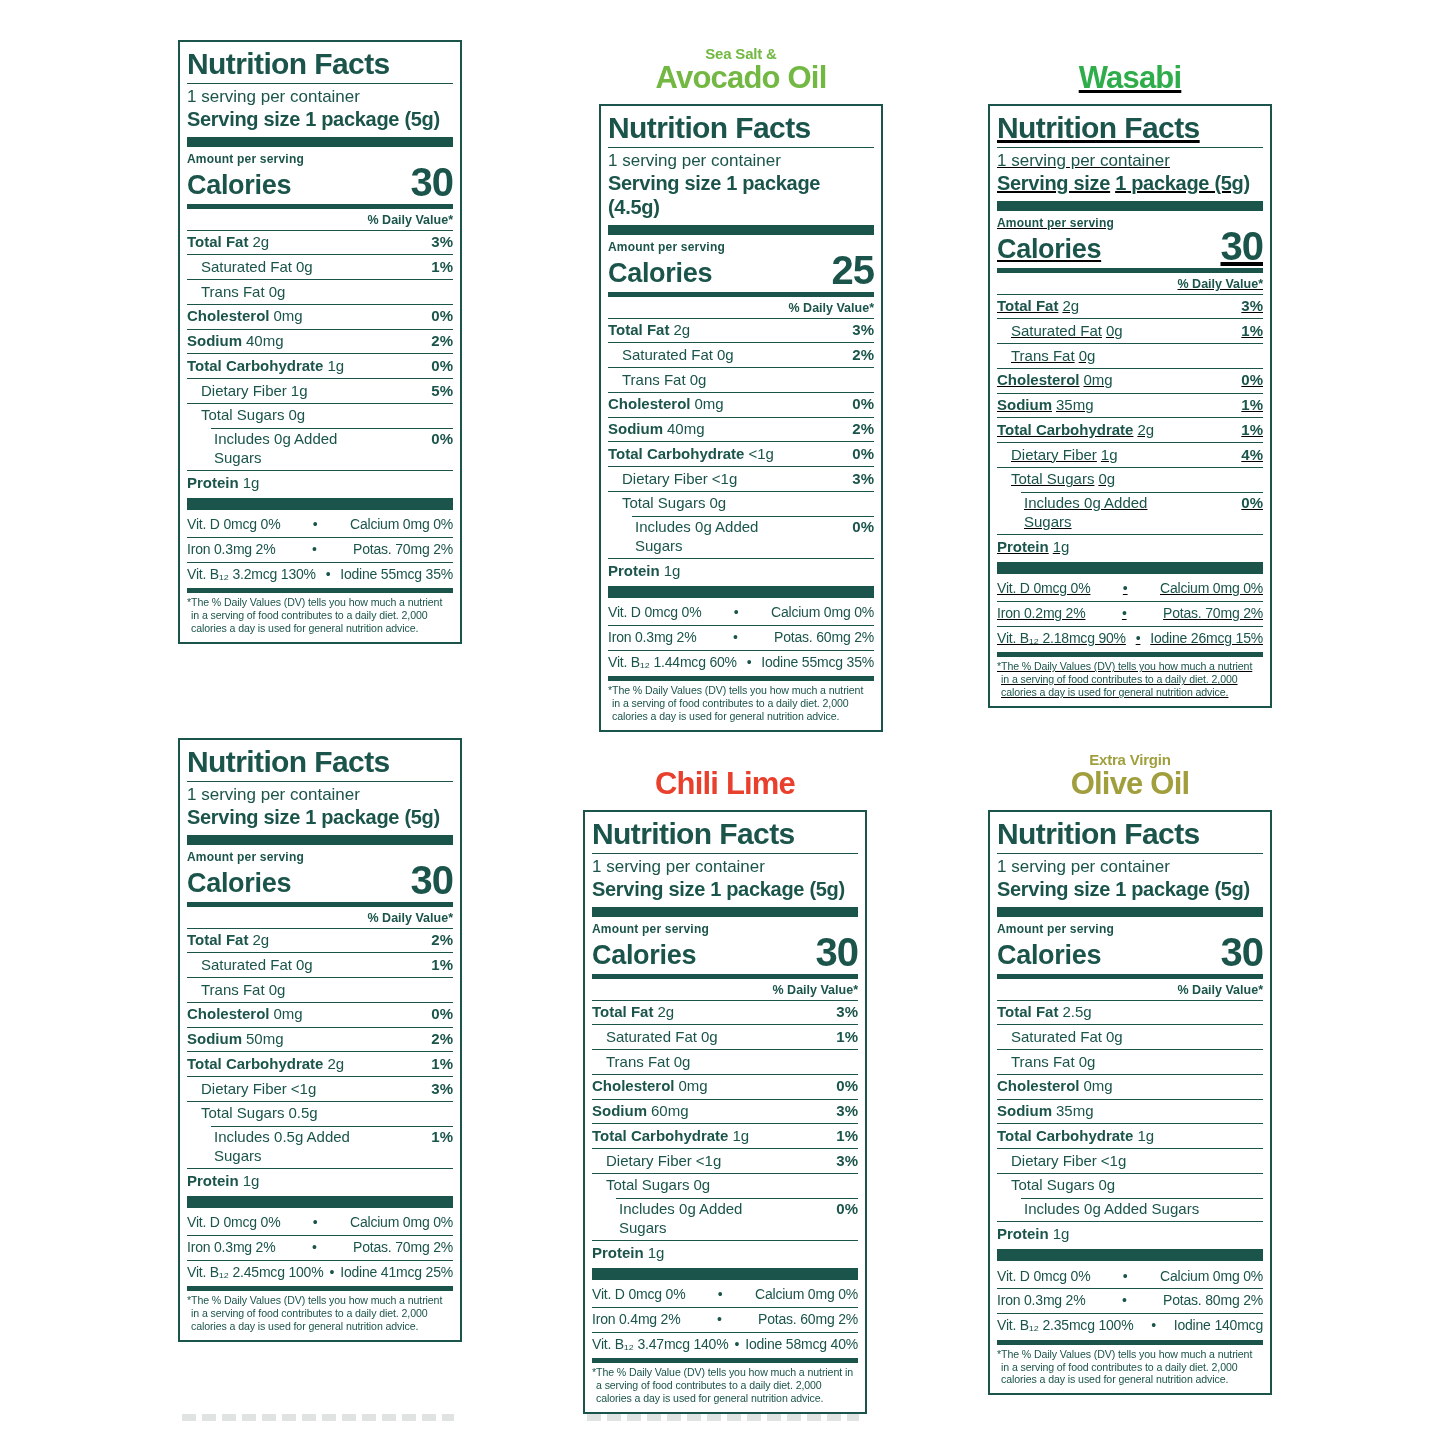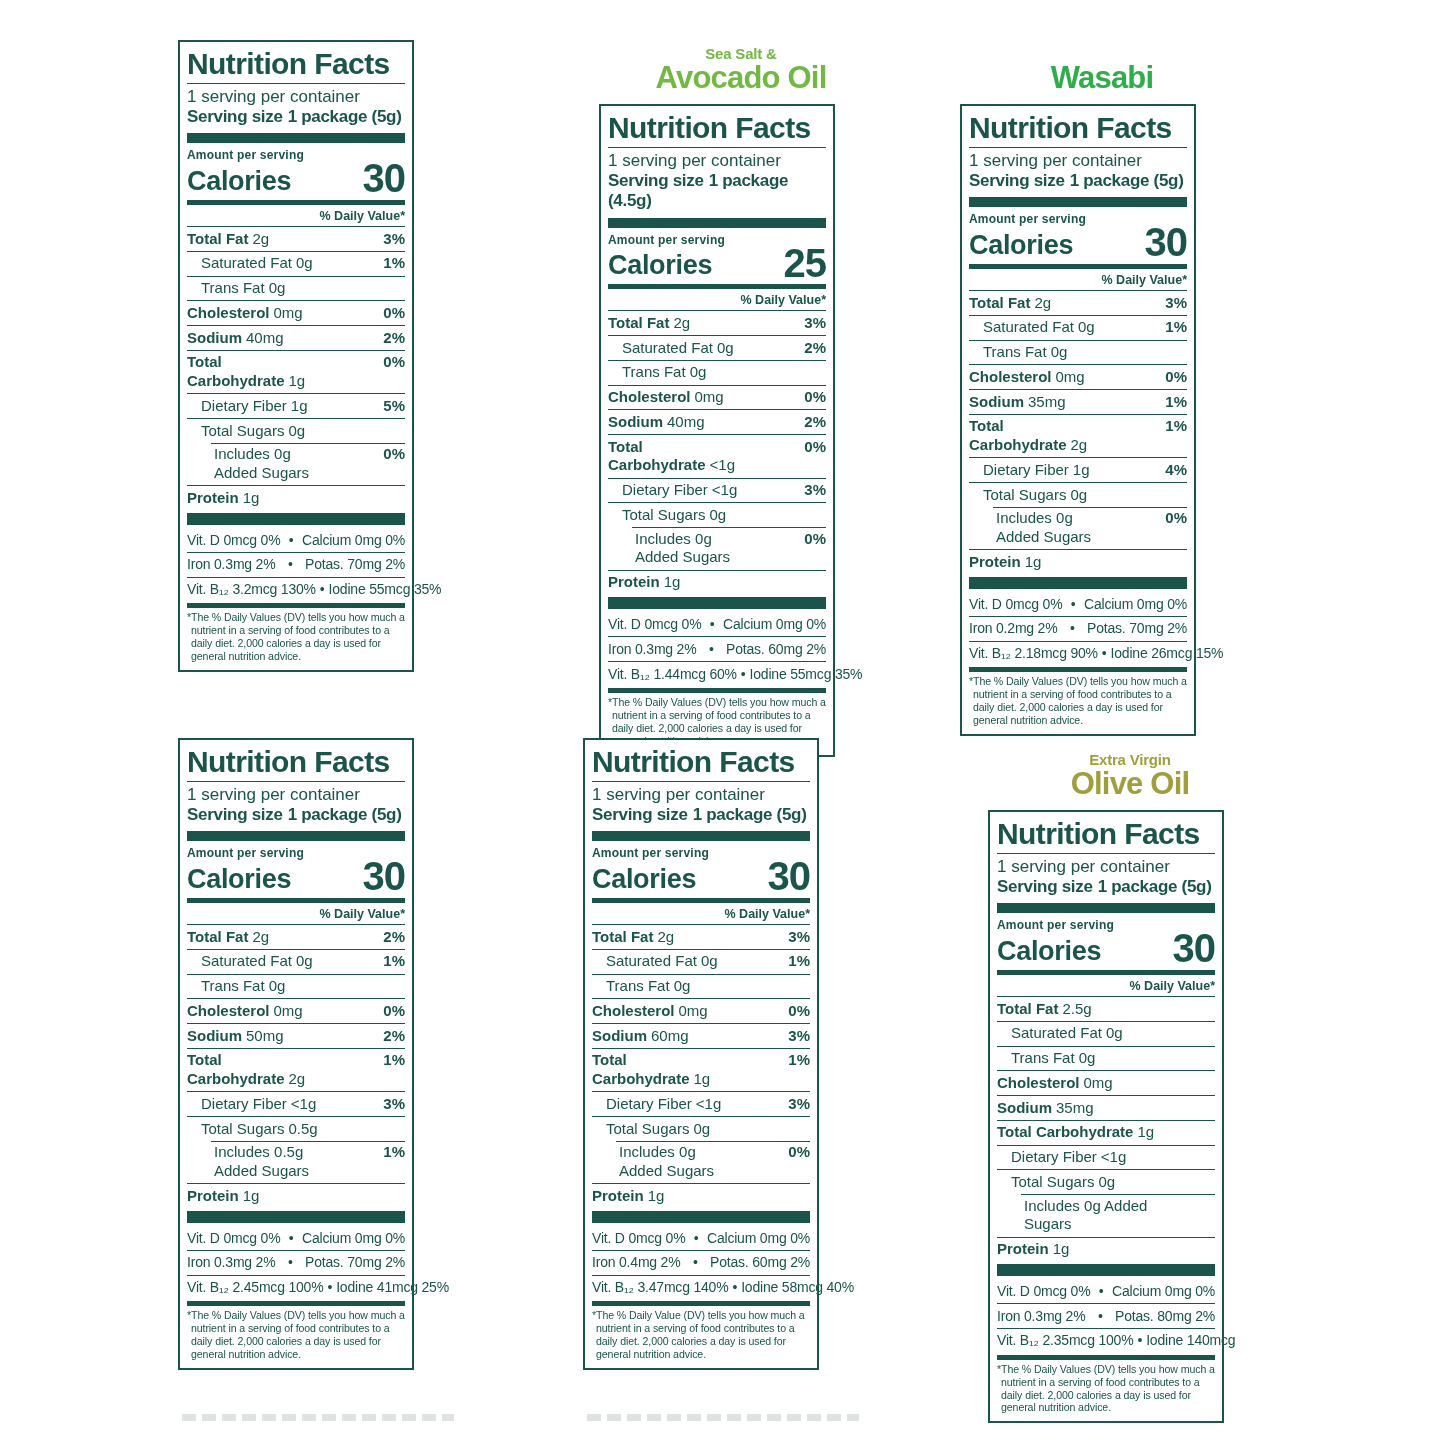--- a/index.html
+++ b/index.html
@@ -8,25 +8,25 @@
   .page { position: relative; width: 1445px; height: 1445px; background: #ffffff; overflow: hidden; }
 
   .cell { position: absolute; width: 284px; }
   .titleblock { display: flex; flex-direction: column; justify-content: flex-end; align-items: center;
                 text-align: center; padding-bottom: 9px; }
   .row1 .titleblock { height: 64px; }
   .row2 .titleblock { height: 72px; }
   .pretitle { font-weight: bold; font-size: 15px; line-height: 1.15; letter-spacing: -0.2px; }
   .flavor-title { font-weight: bold; font-size: 31px; line-height: 1.05; letter-spacing: -0.8px; }
 
-  .panel { border: 2.5px solid var(--ink); background: #fff; color: var(--ink); padding: 6px 7px 7px; width: 236px; }
+  .panel { border: 2.5px solid var(--ink); background: #fff; color: var(--ink); padding: 6px 7px 7px; width: 284px; }
   .nf-heading { font-size: 30px; font-weight: bold; letter-spacing: -0.6px; line-height: 1.05;
                 border-bottom: 1.5px solid var(--ink); padding-bottom: 3px; white-space: nowrap; }
   .nf-servings { font-size: 17px; line-height: 1.2; padding-top: 3px; }
-  .nf-servingsize { font-size: 17px; font-weight: bold; line-height: 1.2; padding-bottom: 5px; letter-spacing: -0.3px; }
+  .nf-servingsize { font-size: 20px; font-weight: bold; line-height: 1.2; padding-bottom: 5px; letter-spacing: -0.3px; }
   .ss-lbl { margin-right: 5px; }
   .bar { background: var(--ink); height: 10px; margin: 1px 0 3px; }
   .bar.mid { height: 5px; margin: 2px 0 0; }
   .bar.thick { height: 12px; margin: 3px 0; }
   .amount { font-size: 12px; font-weight: bold; letter-spacing: 0.2px; padding-top: 2px; }
   .calrow { display: flex; justify-content: space-between; align-items: flex-end; padding-bottom: 3px; }
   .cal-label { font-size: 27px; font-weight: bold; line-height: 1; letter-spacing: -0.3px; }
   .cal-value { font-size: 40px; font-weight: bold; line-height: 0.82; letter-spacing: -1px; }
   .dvh { text-align: right; font-size: 12.5px; font-weight: bold; padding: 4px 0 3px; border-bottom: 1px solid var(--ink); }
   .row { display: flex; justify-content: space-between; align-items: baseline; font-size: 15px;
@@ -216,21 +216,21 @@
       <span class="bullet">•</span>
       <span class="m-right">Iodine 55mcg 35%</span>
     </div>
 
     <div class="bar mid"></div>
     <div class="footnote">*The % Daily Values (DV) tells you how much a nutrient in a serving of food contributes to a daily diet. 2,000 calories a day is used for general nutrition advice.</div>
   </div>
 </div>
   </div>
 
-  <div class="cell row1" style="left:960px; top:40px;">
+  <div class="cell row1" style="left:988px; top:40px;text-decoration:underline;">
     <div class="titleblock">
       <div class="pretitle" style="color: rgb(47, 173, 74);"></div>
       <div class="flavor-title" style="color: rgb(47, 173, 74);">Wasabi</div>
     </div>
     <div>
   <div class="panel">
     <div class="nf-heading">Nutrition Facts</div>
     <div class="nf-servings">1 serving per container</div>
     <div class="nf-servingsize">
       <span class="ss-lbl">Serving size</span><span>1 package (5g)</span>
@@ -385,20 +385,24 @@
       <span class="m-right">Iodine 41mcg 25%</span>
     </div>
 
     <div class="bar mid"></div>
     <div class="footnote">*The % Daily Values (DV) tells you how much a nutrient in a serving of food contributes to a daily diet. 2,000 calories a day is used for general nutrition advice.</div>
   </div>
 </div>
   </div>
 
   <div class="cell row2" style="left:583px; top:738px;">
+    <div class="titleblock">
+      <div class="pretitle" style="color: rgb(232, 64, 45);"></div>
+      <div class="flavor-title" style="color: rgb(232, 64, 45);">Chili Lime</div>
+    </div>
     <div>
   <div class="panel">
     <div class="nf-heading">Nutrition Facts</div>
     <div class="nf-servings">1 serving per container</div>
     <div class="nf-servingsize">
       <span class="ss-lbl">Serving size</span><span>1 package (5g)</span>
     </div>
     <div class="bar"></div>
     <div class="amount">Amount per serving</div>
     <div class="calrow">

